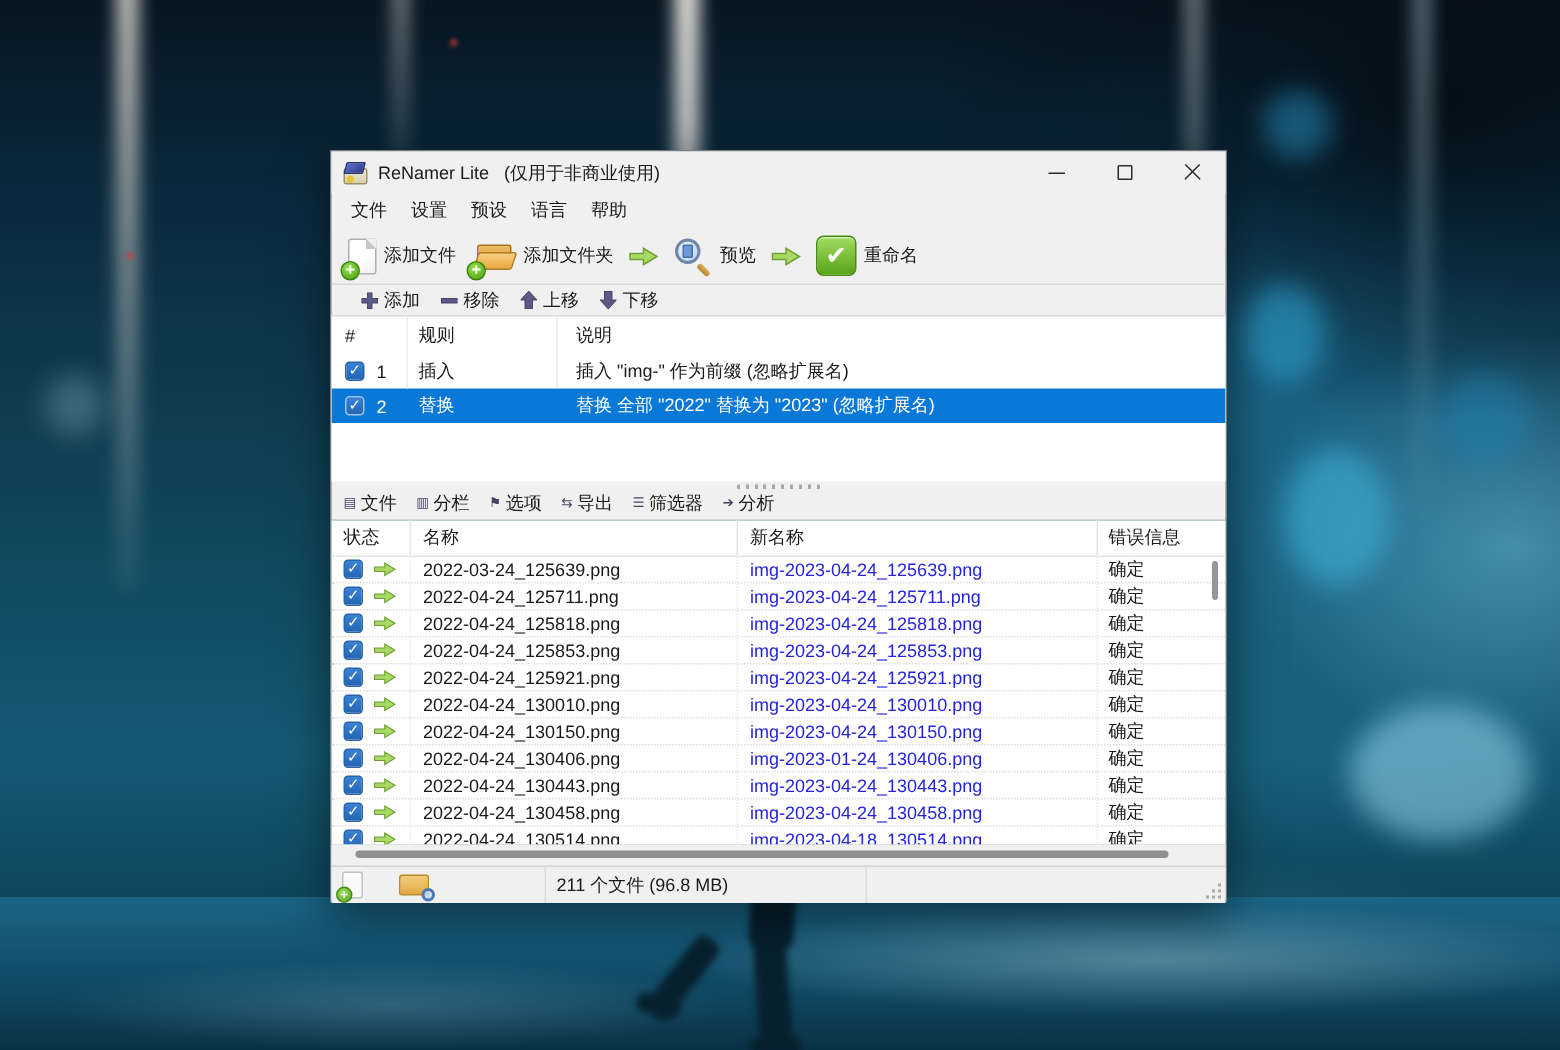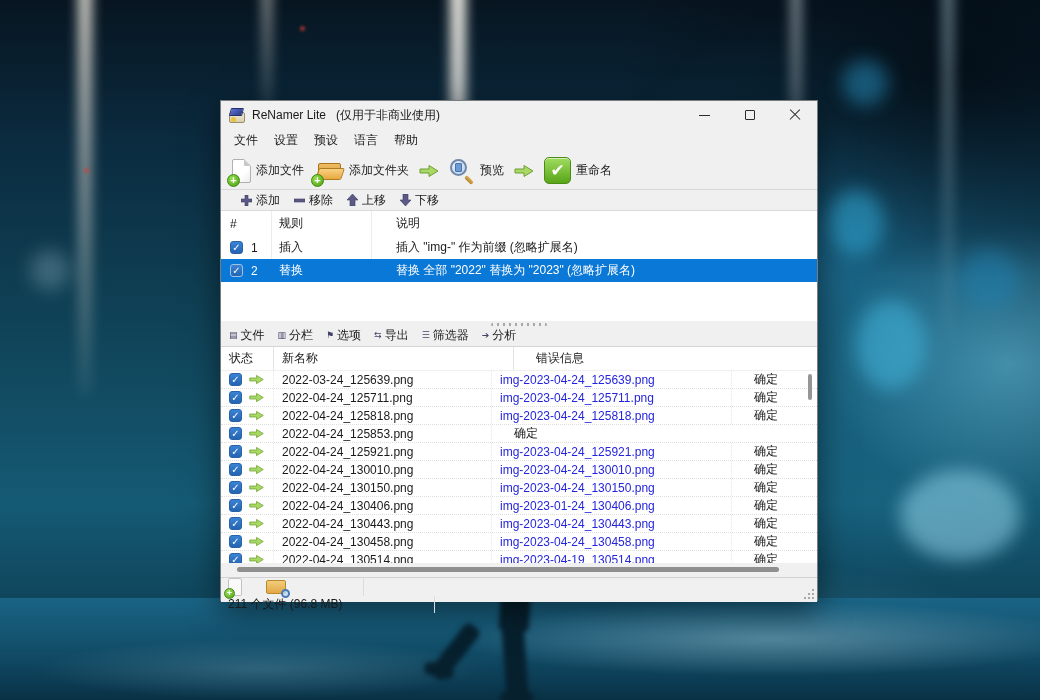--- a/index.html
+++ b/index.html
@@ -93,21 +93,21 @@
 
   .rulebar { height:20px; display:flex; align-items:center; padding-left:20px; gap:14px; }
   .rb-btn { display:flex; align-items:center; gap:4px; }
   .rb-btn svg { display:block; }
 
   .rules-list { position:relative; height:111px; background:#fff; border-top:1px solid #dadada; overflow:hidden; }
   .rrow { display:flex; align-items:center; height:23px; }
   .rules-head { height:25px; color:#1a1a1a; }
   .rcol-num  { width:50px; padding-left:9px; display:flex; align-items:center; gap:8px; height:100%; }
   .rcol-rule { width:100px; padding-left:7px; border-left:1px solid #ececec; height:100%; display:flex; align-items:center; }
-  .rcol-desc { flex:1; padding-left:24px; border-left:1px solid #ececec; height:100%; display:flex; align-items:center; }
+  .rcol-desc { flex:1; padding-left:12px; border-left:1px solid #ececec; height:100%; display:flex; align-items:center; }
   .rrow.selected { background:#0a78d7; color:#fff; }
   .rrow.selected .rcol-rule,.rrow.selected .rcol-desc { border-left-color:transparent; }
 
   .cb { flex:none; width:13px; height:13px; border-radius:3px; background:linear-gradient(180deg,#3b82d4,#2465b2); border:1px solid #2a63a8;
     color:#fff; font-size:10px; line-height:11px; text-align:center; }
   .cb::before { content:"✓"; }
   .rrow.selected .cb { border-color:#9cc4ea; }
 
   .splitter { height:7px; display:flex; align-items:center; justify-content:center; }
   .split-dots { width:56px; height:3px; background:repeating-linear-gradient(90deg,#a8a8a8 0 2px, transparent 2px 6px); border-radius:2px; }
@@ -116,29 +116,29 @@
   .tab { display:flex; align-items:center; gap:3px; padding-bottom:2px; }
   .tab .tglyph { font-size:9px; color:#44446a; line-height:9px; }
 
   .filetable { background:#15803d; border-top:1px solid #d5d5d5; }
   .fhead { display:flex; height:24px; align-items:center; background:#fff; border-bottom:1px solid #f0f0f0; }
   .frows { position:relative; height:192px; overflow:hidden; background:#fff; }
   .frow { display:flex; align-items:center; height:18px; border-bottom:1px dotted #dedede; }
   .fcol-status { width:52px; padding-left:8px; display:flex; align-items:center; gap:7px; height:100%; }
   .fcol-name   { width:218px; padding-left:8px; height:100%; display:flex; align-items:center; }
   .fcol-new    { width:240px; padding-left:8px; height:100%; display:flex; align-items:center; color:#2424dd; }
-  .fcol-err    { flex:1; padding-left:22px; height:100%; display:flex; align-items:center;font-family:Liberation Serif, serif; }
+  .fcol-err    { flex:1; padding-left:7px; height:100%; display:flex; align-items:center;font-family:Liberation Serif, serif; }
   .fhead .fcol-name,.fhead .fcol-new,.fhead .fcol-err { border-left:1px solid #e4e4e4; color:#1a1a1a; }
   .frow .fcol-name,.frow .fcol-new,.frow .fcol-err { border-left:1px dotted #e8e8e8; }
   .vthumb { position:absolute; right:5px; top:3px; width:4px; height:26px; background:#969696; border-radius:2px; }
 
   .hscroll { position:relative; height:14px; background:#f0f0f0; }
   .hthumb { position:absolute; left:16px; top:4px; width:542px; height:5px; background:#8f8f8f; border-radius:3px; }
 
-  .statusbar { height:25px; display:flex; align-items:stretch; border-top:1px solid #d2d2d2; background:#f0f0f0; position:relative;flex-direction:column; }
+  .statusbar { height:25px; display:flex; align-items:stretch; border-top:1px solid #d2d2d2; background:#f0f0f0; position:relative; }
   .sb-sec1 { width:143px; display:flex; align-items:center; gap:24px; padding-left:7px; border-right:1px solid #dcdcdc; }
   .sb-sec2 { width:214px; display:flex; align-items:center; padding-left:7px; border-right:1px solid #dcdcdc; }
   .sb-ico-page { position:relative; width:14px; height:18px; background:#fbfbfb; border:1px solid #c0c0c0; border-radius:2px; opacity:.95; }
   .sb-ico-page .badge-plus { width:11px; height:11px; font-size:9px; line-height:9px; left:-5px; bottom:-4px; }
   .sb-ico-folder { position:relative; width:22px; height:17px; }
   .sb-ico-folder .fb { position:absolute; left:0; top:1px; width:20px; height:14px; background:linear-gradient(180deg,#f2cd7e,#e2a844); border:1px solid #bb8a28; border-radius:2px; }
   .sb-ico-folder .mag { position:absolute; right:-2px; bottom:-2px; width:9px; height:9px; border-radius:50%; border:2px solid #4a78b8; background:rgba(190,220,245,.8); }
   .resize-grip { position:absolute; right:3px; bottom:3px; width:12px; height:12px; }
   .resize-grip i { position:absolute; width:2px; height:2px; background:#a8a8a8; }
   .resize-grip i:nth-child(1){ right:0; bottom:0; } .resize-grip i:nth-child(2){ right:4px; bottom:0; }
@@ -335,20 +335,21 @@
       <div class="tab">
         <span class="tglyph">➔</span>
         <span>分析</span>
       </div>
 
   </div>
 
   <div class="filetable">
     <div class="fhead">
       <div class="fcol-status">状态</div>
+      <div class="fcol-name">名称</div>
       <div class="fcol-new" style="color:#1a1a1a">新名称</div>
       <div class="fcol-err">错误信息</div>
     </div>
     <div class="frows">
 
         <div class="frow">
           <div class="fcol-status">
             <span class="cb"></span>
             <svg width="15" height="11" viewBox="0 0 20 14">
               <path d="M1 5h9V1.5L19 7l-9 5.5V9H1z" fill="#a8d964" stroke="#6f9f33"></path>
@@ -384,20 +385,21 @@
         </div>
 
         <div class="frow">
           <div class="fcol-status">
             <span class="cb"></span>
             <svg width="15" height="11" viewBox="0 0 20 14">
               <path d="M1 5h9V1.5L19 7l-9 5.5V9H1z" fill="#a8d964" stroke="#6f9f33"></path>
             </svg>
           </div>
           <div class="fcol-name">2022-04-24_125853.png</div>
+          <div class="fcol-new">img-2023-04-24_125853.png</div>
           <div class="fcol-err">确定</div>
         </div>
 
         <div class="frow">
           <div class="fcol-status">
             <span class="cb"></span>
             <svg width="15" height="11" viewBox="0 0 20 14">
               <path d="M1 5h9V1.5L19 7l-9 5.5V9H1z" fill="#a8d964" stroke="#6f9f33"></path>
             </svg>
           </div>
@@ -467,21 +469,21 @@
         </div>
 
         <div class="frow">
           <div class="fcol-status">
             <span class="cb"></span>
             <svg width="15" height="11" viewBox="0 0 20 14">
               <path d="M1 5h9V1.5L19 7l-9 5.5V9H1z" fill="#a8d964" stroke="#6f9f33"></path>
             </svg>
           </div>
           <div class="fcol-name">2022-04-24_130514.png</div>
-          <div class="fcol-new">img-2023-04-19_130514.png</div>
+          <div class="fcol-new">img-2023-04-18_130514.png</div>
           <div class="fcol-err">确定</div>
         </div>
 
       <div class="vthumb"></div>
     </div>
   </div>
 
   <div class="hscroll">
     <div class="hthumb"></div>
   </div>

